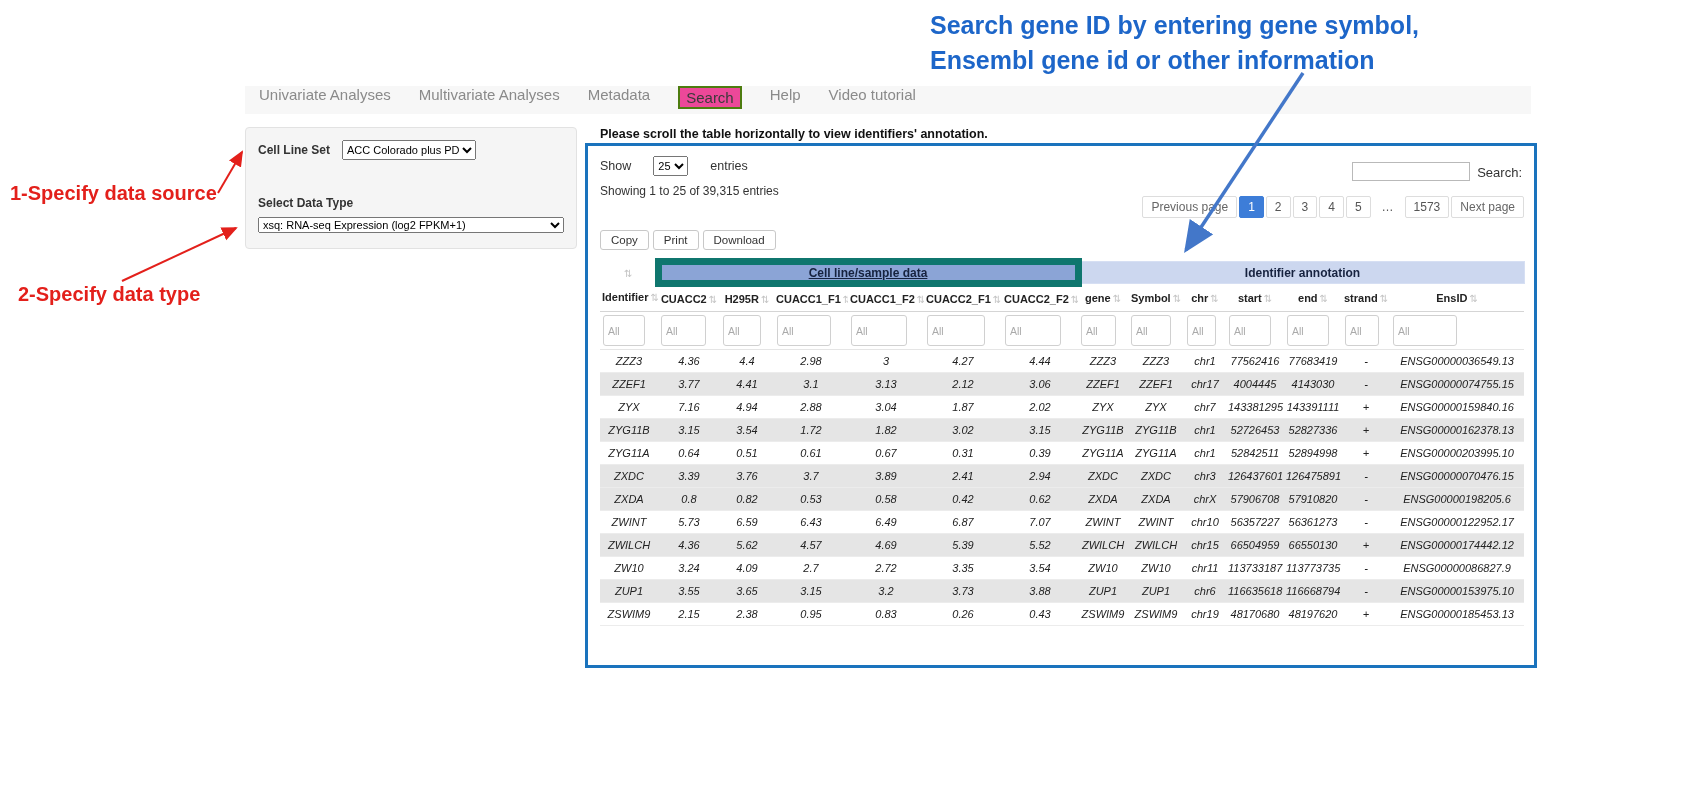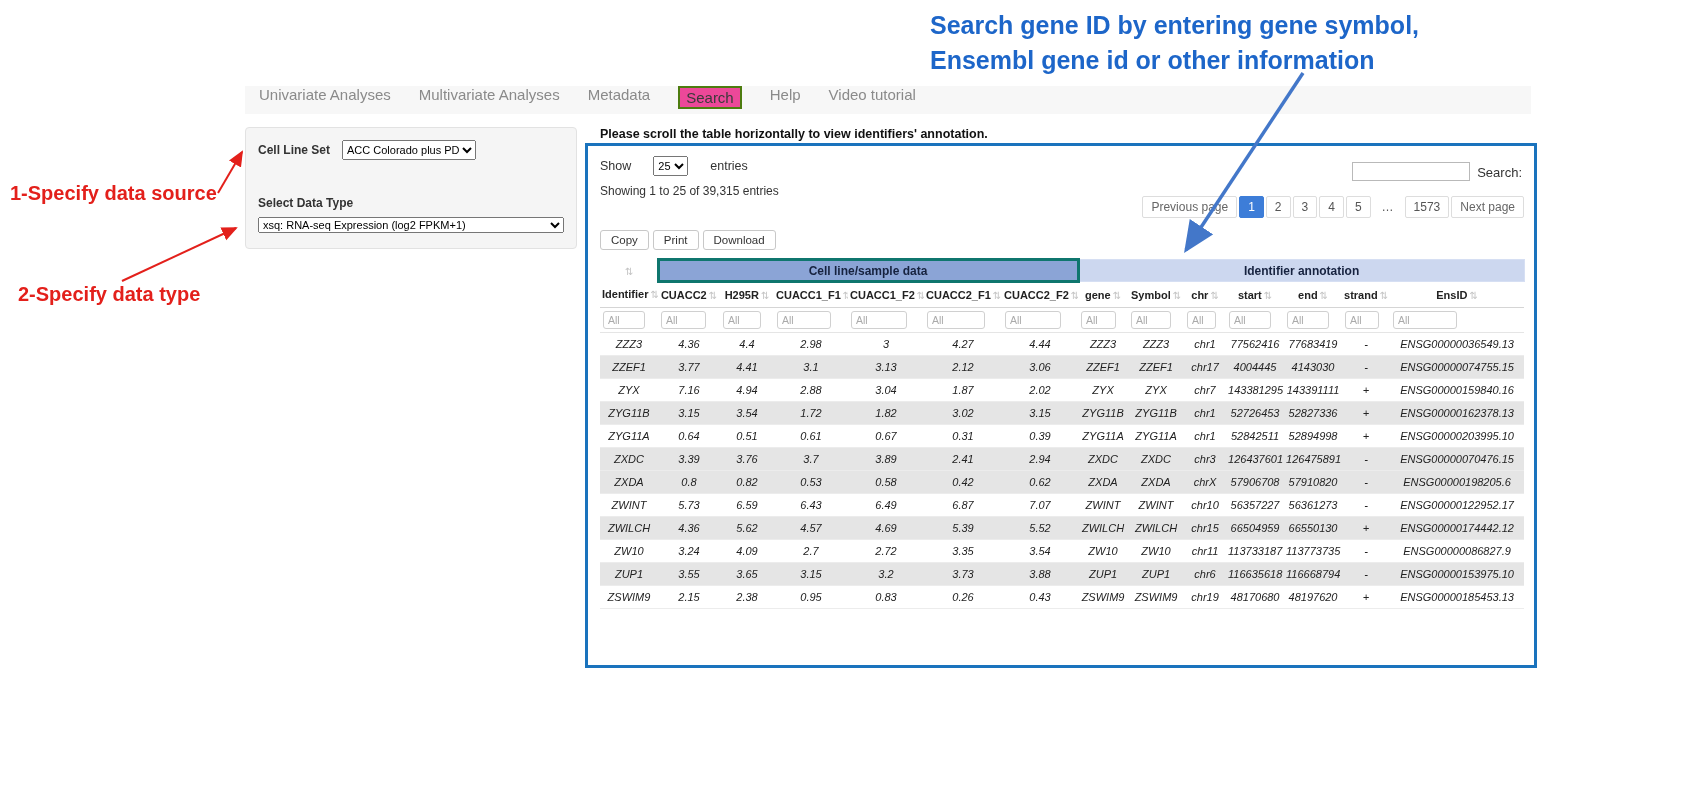--- a/index.html
+++ b/index.html
@@ -48,28 +48,28 @@
   .page-active { background:#3d7dd8; border-color:#3d7dd8; color:#fff; }
   .page-nav { color:#666; }
   .btn-row { position:absolute; top:84px; left:12px; display:flex; gap:4px; }
   .dt-btn { border:1px solid #c8c8c8; background:#fff; font-size:11.5px; padding:3px 10px;
     border-radius:3px; color:#333; cursor:pointer; }
 
   
   .dt { position:absolute; top:112px; left:12px; width:924px; border-collapse:collapse;
     table-layout:fixed; color:#222; }
   .group-row th { height:22px; font-size:12px; font-weight:bold; color:#16223f; text-align:center; }
-  .gh-sample { background:#8ba4d6; border:3px solid #0f766e; }
+  .gh-sample { background:#8ba4d6; border:7px solid #0f766e;text-decoration:underline; }
   .gh-annot { background:#ccd7ef; border:1px solid #d6dff3; }
   .gh-empty { background:#fff; text-align:right; }
   .col-th { padding:6px 2px; font-weight:bold; font-size:11px; text-align:center;
     border-bottom:1px solid #d5d5d5; white-space:nowrap; overflow:hidden; cursor:pointer; }
   .sort-ic { color:#c3c3c3; font-size:10px; margin-left:2px; font-weight:normal; }
   .filter-td { padding:3px; border-bottom:1px solid #e5e5e5; }
-  .filter-inp { width:80%; max-width:64px; height:18px; border:1px solid #d0d0d0; border-radius:3px;
+  .filter-inp { width:80%; max-width:64px; height:31px; border:1px solid #d0d0d0; border-radius:3px;
     font-size:10.5px; color:#777; padding:1px 4px; display:block; }
   .filter-inp::placeholder { color:#aaa; }
   tbody td { padding:5px 2px; text-align:center; border-bottom:1px solid #ececec;
     white-space:nowrap; overflow:hidden; font-size:11px; }
   tbody tr.even { background:#e5e5e5; }
   tbody tr { cursor:pointer;font-style:italic; }
 </style>
 </head>
 <body>
 

